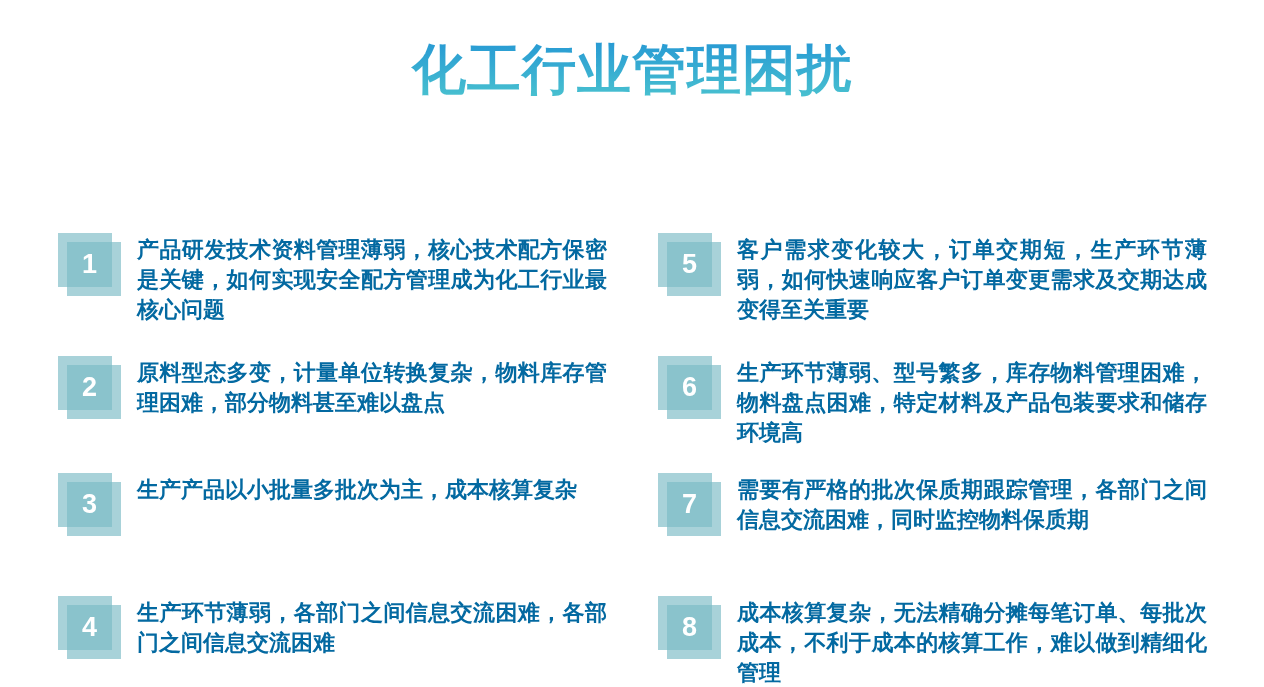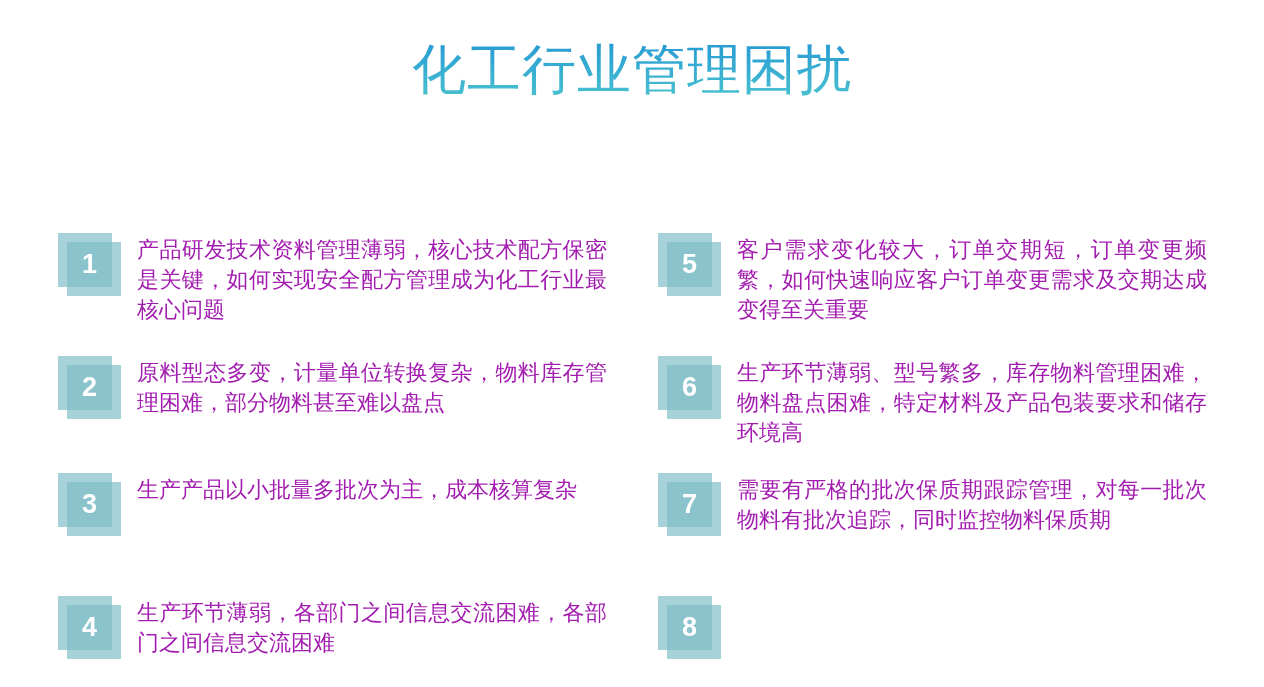--- a/index.html
+++ b/index.html
@@ -15,21 +15,21 @@
     position: relative;
     width: 1264px;
     height: 687px;
     background: #ffffff;
   }
   .title {
     margin: 36px 0 0 0;
     text-align: center;
     font-size: 54px;
     line-height: 1.25;
-    font-weight: 400;
+    font-weight: 700;
     letter-spacing: 1px;
     background: linear-gradient(180deg, #2496d4 0%, #4cc5cf 100%);
     -webkit-background-clip: text;
     background-clip: text;
     color: transparent;
   }
   .grid {
     position: absolute;
     left: 58px;
     top: 197px;
@@ -65,23 +65,24 @@
     color: #ffffff;
     font-size: 27px;
     font-weight: 700;
   }
   .item-text {
     margin-left: 16px;
     margin-top: 2px;
     width: 470px;
     font-size: 22px;
     line-height: 30px;
-    color: #a21caf;
+    color: #0369a1;
     text-align: justify;
     text-justify: inter-ideograph;
+    font-weight: bold;
   }
 </style>
 </head>
 <body>
 
 <div class="slide">
 
   <h1 class="title">化工行业管理困扰</h1>
 
   <div class="grid">
@@ -121,43 +122,44 @@
       </div>
       <div class="item-text">生产环节薄弱，各部门之间信息交流困难，各部门之间信息交流困难</div>
     </div>
 
     <div class="item">
       <div class="badge">
         <div class="sq sq-back"></div>
         <div class="sq sq-front"></div>
         <div class="badge-num">5</div>
       </div>
-      <div class="item-text">客户需求变化较大，订单交期短，订单变更频繁，如何快速响应客户订单变更需求及交期达成变得至关重要</div>
+      <div class="item-text">客户需求变化较大，订单交期短，生产环节薄弱，如何快速响应客户订单变更需求及交期达成变得至关重要</div>
     </div>
 
     <div class="item">
       <div class="badge">
         <div class="sq sq-back"></div>
         <div class="sq sq-front"></div>
         <div class="badge-num">6</div>
       </div>
       <div class="item-text">生产环节薄弱、型号繁多，库存物料管理困难，物料盘点困难，特定材料及产品包装要求和储存环境高</div>
     </div>
 
     <div class="item">
       <div class="badge">
         <div class="sq sq-back"></div>
         <div class="sq sq-front"></div>
         <div class="badge-num">7</div>
       </div>
-      <div class="item-text">需要有严格的批次保质期跟踪管理，对每一批次物料有批次追踪，同时监控物料保质期</div>
+      <div class="item-text">需要有严格的批次保质期跟踪管理，各部门之间信息交流困难，同时监控物料保质期</div>
     </div>
 
     <div class="item">
       <div class="badge">
         <div class="sq sq-back"></div>
         <div class="sq sq-front"></div>
         <div class="badge-num">8</div>
       </div>
+      <div class="item-text">成本核算复杂，无法精确分摊每笔订单、每批次成本，不利于成本的核算工作，难以做到精细化管理</div>
     </div>
 
   </div>
 </div>
 
 </body></html>

